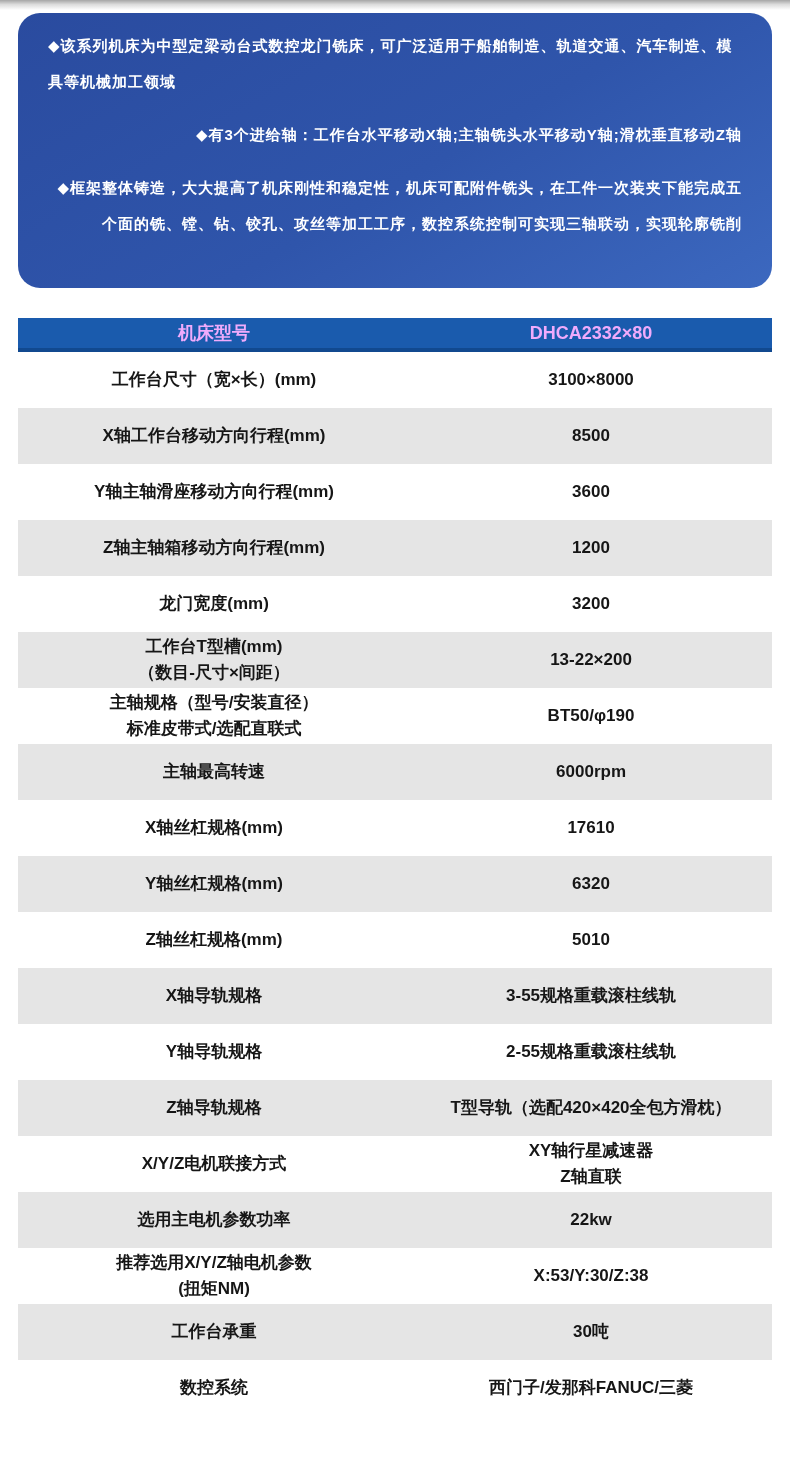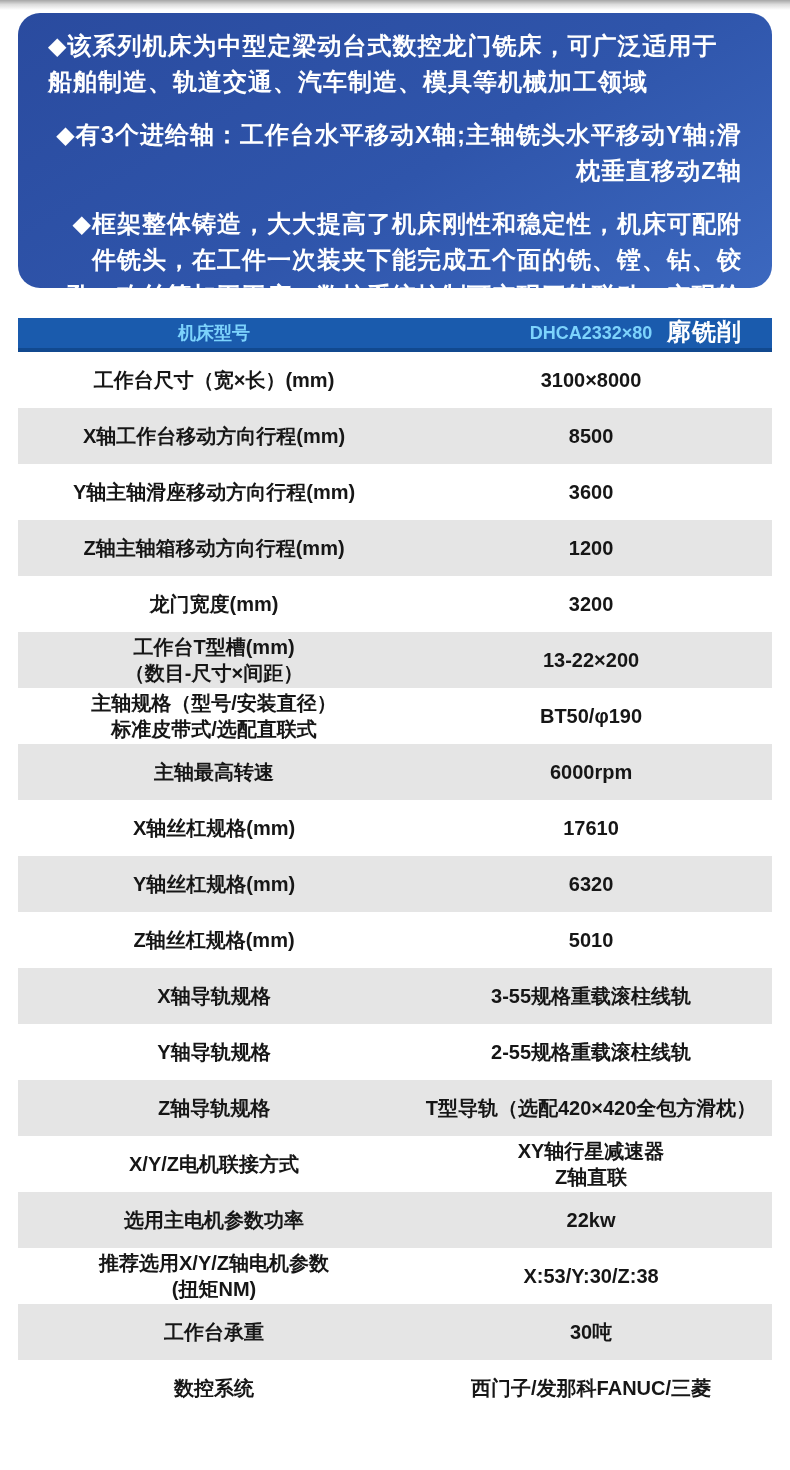--- a/index.html
+++ b/index.html
@@ -12,42 +12,42 @@
     height: 10px;
     background: linear-gradient(180deg, #a6a6a6 0%, #dcdcdc 45%, #ffffff 100%);
   }
   .intro-box {
     margin: 3px 18px 0;
     height: 275px;
     border-radius: 22px;
     padding: 15px 30px 0;
     background: linear-gradient(150deg, var(--intro-start) 0%, var(--intro-mid) 55%, var(--intro-end) 100%);
     color: #ffffff;
-    font-size: 24px;
+    font-size: 15px;
     font-weight: 700;
     line-height: 36px;
     letter-spacing: 1px;
   }
   .intro-box p + p { margin-top: 17px; text-align: right; }
   .spec-table { margin: 30px 18px 0; }
   .spec-header {
     display: flex; align-items: center;
     height: 34px;
     background: var(--header-bg);
     border-bottom: 4px solid var(--header-border);
-    color: #7dd3fc; font-size: 18px; font-weight: 700;
+    color: #f0abfc; font-size: 18px; font-weight: 700;
   }
   .cell { text-align: center; }
   .cell.label { width: 52%; }
   .cell.value { width: 48%; }
   .spec-row {
     display: flex; align-items: center;
     min-height: 56px;
     color: var(--text-color);
-    font-size: 20px;
+    font-size: 17px;
     padding: 2px 0;
   }
   .spec-row:nth-child(even) { background: var(--row-alt); }
   .spec-row .label { font-weight: 700; line-height: 26px; }
   .spec-row .value { font-weight: 600; line-height: 26px; }
 </style>
 </head>
 <body>
 
 <div class="page">

